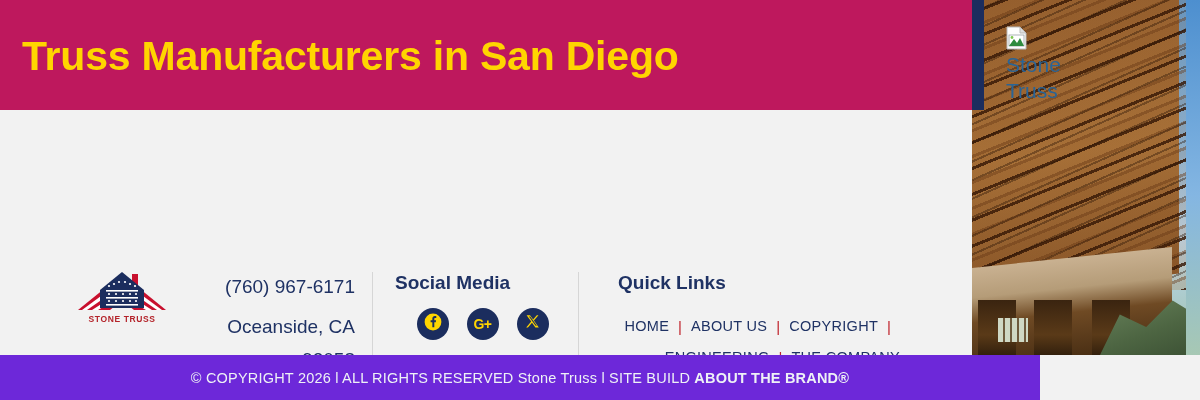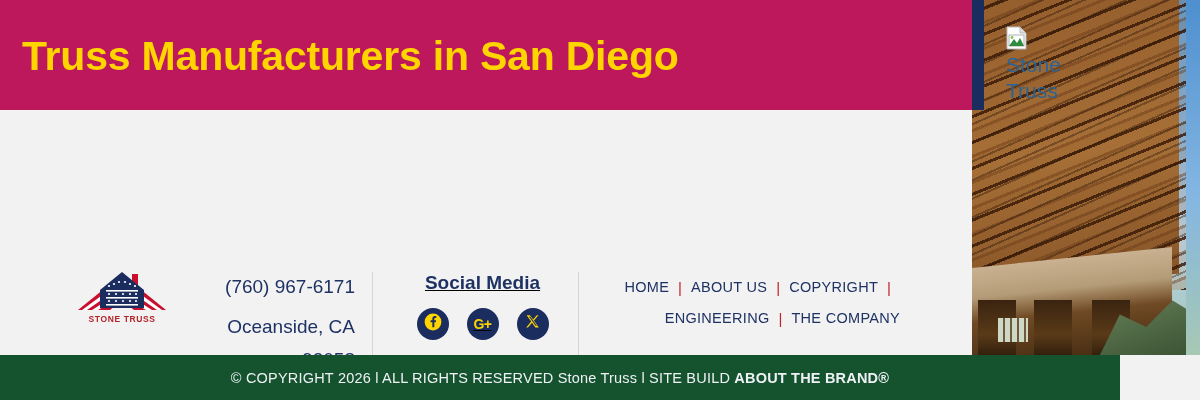--- a/index.html
+++ b/index.html
@@ -201,22 +201,20 @@
     background:#d6d6d6;
   }
   .v-divider.d1 { left:372px; }
   .v-divider.d2 { left:578px; }
 
   
   #social-col {
     position:absolute;
     left:395px; top:162px;
     width:175px;
-    text-align:center;
-    text-decoration:underline;
   }
   #social-col .col-title {
     font-size:19px;
     font-weight:bold;
     color:#1f3264;
     margin-bottom:14px;
   }
   #social-icons {
     display:flex;
     justify-content:center;
@@ -271,23 +269,23 @@
     color:#c0242c;
     font-size:15px;
     padding:0 9px;
     user-select:none;
   }
 
   
   #copyright-bar {
     position:absolute;
     left:0; top:355px;
-    width:1120px;
+    width:1040px;
     height:45px;
-    background:#14532d;
+    background:#6d28d9;
     display:flex;
     align-items:center;
     justify-content:center;
   }
   #copyright-text {
     color:#eef1f6;
     font-size:14.5px;
     letter-spacing:.2px;
     white-space:nowrap;
   }
@@ -411,20 +409,21 @@
             <svg width="16" height="16" viewBox="0 0 16 16" xmlns="http://www.w3.org/2000/svg">
               <path d="M1.6 1.3h3.4l3.1 4.3 3.7-4.3h1.7l-4.6 5.3 4.9 6.8h-3.4L7.0 8.7 2.9 13.4H1.2l5.0-5.8zM3.9 2.5l6.7 9.3h1.3L5.2 2.5z" fill="#ffd500"></path>
             </svg>
           </span>
         </div>
 
       </div>
     </div>
 
     <div id="quicklinks-col">
+      <div class="col-title">Quick Links</div>
       <div id="quicklinks-list">
         <a class="qlink">HOME</a>
         <span class="sep">|</span>
         <a class="qlink">ABOUT US</a>
         <span class="sep">|</span>
         <a class="qlink">COPYRIGHT</a>
         <span class="sep">|</span>
         <a class="qlink">ENGINEERING</a>
         <span class="sep">|</span>
         <a class="qlink">THE COMPANY</a>

